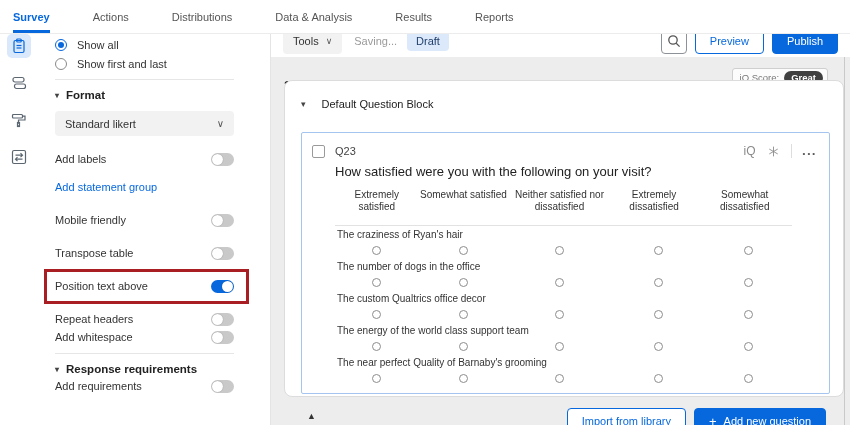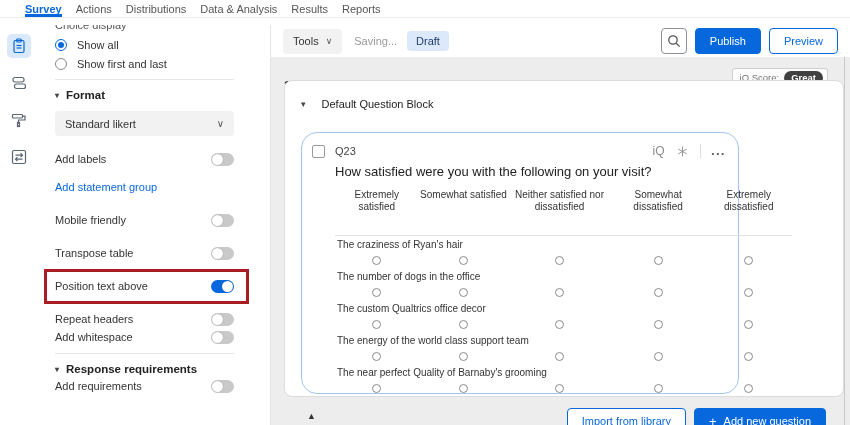--- a/index.html
+++ b/index.html
@@ -1,23 +1,23 @@
 <!DOCTYPE html>
 <html><head>
 <meta charset="utf-8">
 <style>
   * { margin:0; padding:0; box-sizing:border-box; }
   html,body { width:850px; height:425px; }
   body { position:relative; overflow:hidden; background:#fff;
          font-family:"Liberation Sans",sans-serif; color:#333; }
 
   
-  .topnav { position:absolute; top:0; left:0; width:850px; height:18px; background:#fff;
+  .topnav { position:absolute; top:0; left:0; width:850px; height:34px; background:#fff;
             border-bottom:1px solid #ececec; display:flex; align-items:stretch;
-            padding-left:25px; gap:14px; z-index:6; }
+            padding-left:13px; gap:43px; z-index:6; }
   .tab { font-size:11px; color:#555; display:flex; align-items:center; cursor:pointer; }
   .tab.active { color:#0768dd; font-weight:bold; box-shadow:inset 0 -3px 0 #0768dd; }
 
   
   .rail { position:absolute; top:25px; left:0; width:38px; bottom:0; background:#fff;
           display:flex; flex-direction:column; align-items:center; padding-top:9px; gap:13px; }
   .rail-item { width:24px; height:24px; border-radius:5px; display:flex;
                align-items:center; justify-content:center; }
   .rail-item.active { background:#d9e8fb; }
   .rail-item svg { stroke:#5b6670; }
@@ -87,35 +87,35 @@
   .iq-pill { background:#404040; color:#fff; border-radius:8px; padding:1px 7px 2px;
              font-weight:bold; font-size:9.5px; }
   .scroll-line { position:absolute; top:0; bottom:0; right:5px; width:1px; background:#c9c9c9; }
 
   .outer-card { position:absolute; top:23px; left:13px; width:560px; height:317px;
                 background:#fff; border:1px solid #dcdcdc; border-radius:8px; }
   .block-header { padding:17px 0 0 16px; display:flex; align-items:center; gap:16px;
                   font-size:11px; color:#222; }
   .block-header .chev { font-size:9px; color:#444; cursor:pointer; }
 
-  .qcard { position:absolute; top:51px; left:16px; width:438px; height:262px;
-           background:#fff; border:1px solid #a6c5ee; border-radius:16px; }
+  .qcard { position:absolute; top:51px; left:16px; width:529px; height:262px;
+           background:#fff; border:1px solid #a6c5ee; border-radius:2px; }
   .qhead { position:absolute; top:11px; left:10px; right:12px; display:flex; align-items:center; }
   .qcheck { width:13px; height:13px; border:1px solid #9a9a9a; border-radius:2px;
             background:#fff; cursor:pointer; }
   .qid { margin-left:10px; font-size:11px; color:#444; }
   .qicons { margin-left:auto; display:flex; align-items:flex-end; gap:11px; color:#8a8a8a; }
   .iq-ic { font-size:12px; cursor:pointer; }
   .star-ic { cursor:pointer; display:flex; }
   .vsep { width:1px; height:14px; background:#ddd; }
   .more-ic { font-size:8px; letter-spacing:2px; color:#555; cursor:pointer; }
   .qtext { position:absolute; top:31px; left:33px; font-size:13px; color:#222; cursor:text; }
 
   .matrix { position:absolute; top:56px; left:33px; width:457px; }
-  .mheader { display:flex; border-bottom:1px solid #e2e2e2; padding-bottom:22px; }
+  .mheader { display:flex; border-bottom:1px solid #e2e2e2; padding-bottom:12px;justify-content:flex-end; }
   .mcol { font-size:10px; line-height:12px; text-align:center; color:#333; cursor:text; }
   .mstatement { font-size:10px; color:#333; margin:3px 0 1px 2px; height:13px; cursor:text; }
   .mrow { display:flex; height:15px; align-items:center; }
   .mcell { display:flex; justify-content:center; }
   .mradio { width:9px; height:9px; border:1px solid #8d8d8d; border-radius:50%;
             background:#fff; cursor:pointer; }
 
   .bottom-caret { position:absolute; left:36px; top:354px; font-size:9px; color:#333; cursor:pointer; }
   .footer-btns { position:absolute; top:351px; right:24px; display:flex; gap:8px; }
   .plus-glyph { font-size:13px; margin-right:7px; font-weight:normal; }
@@ -246,22 +246,22 @@
     </div>
     <span class="saving">Saving...</span>
     <span class="draft-badge">Draft</span>
     <div class="toolbar-right">
       <div class="search-btn">
         <svg width="14" height="14" viewBox="0 0 14 14" fill="none" stroke="#555" stroke-width="1.3">
           <circle cx="6" cy="6" r="4.2"></circle>
           <line x1="9.2" y1="9.2" x2="12.6" y2="12.6"></line>
         </svg>
       </div>
+      <div class="btn btn-outline">Preview</div>
       <div class="btn btn-primary">Publish</div>
-      <div class="btn btn-outline">Preview</div>
     </div>
   </div>
 
   <div class="content">
     <div class="title-row">
       <span class="survey-title">2021 New Survey</span>
       <span class="iq-badge">
         <span>iQ Score:</span>
         <span class="iq-pill">Great</span>
       </span>
@@ -291,22 +291,22 @@
           </span>
         </div>
 
         <div class="qtext">How satisfied were you with the following on your visit?</div>
 
         <div class="matrix">
           <div class="mheader">
               <div class="mcol" style="flex: 84 84 0%;">Extremely satisfied</div>
               <div class="mcol" style="flex: 90 90 0%;">Somewhat satisfied</div>
               <div class="mcol" style="flex: 103 103 0%;">Neither satisfied nor dissatisfied</div>
+              <div class="mcol" style="flex: 87 87 0%;">Extremely dissatisfied</div>
               <div class="mcol" style="flex: 95 95 0%;">Somewhat dissatisfied</div>
-              <div class="mcol" style="flex: 87 87 0%;">Extremely dissatisfied</div>
             </div>
           <div>
               <div class="mstatement">The craziness of Ryan's hair</div>
               <div class="mrow">
                 <div class="mcell" style="flex: 84 84 0%;">
                   <span class="mradio"></span>
                 </div>
                 <div class="mcell" style="flex: 90 90 0%;">
                   <span class="mradio"></span>
                 </div>

